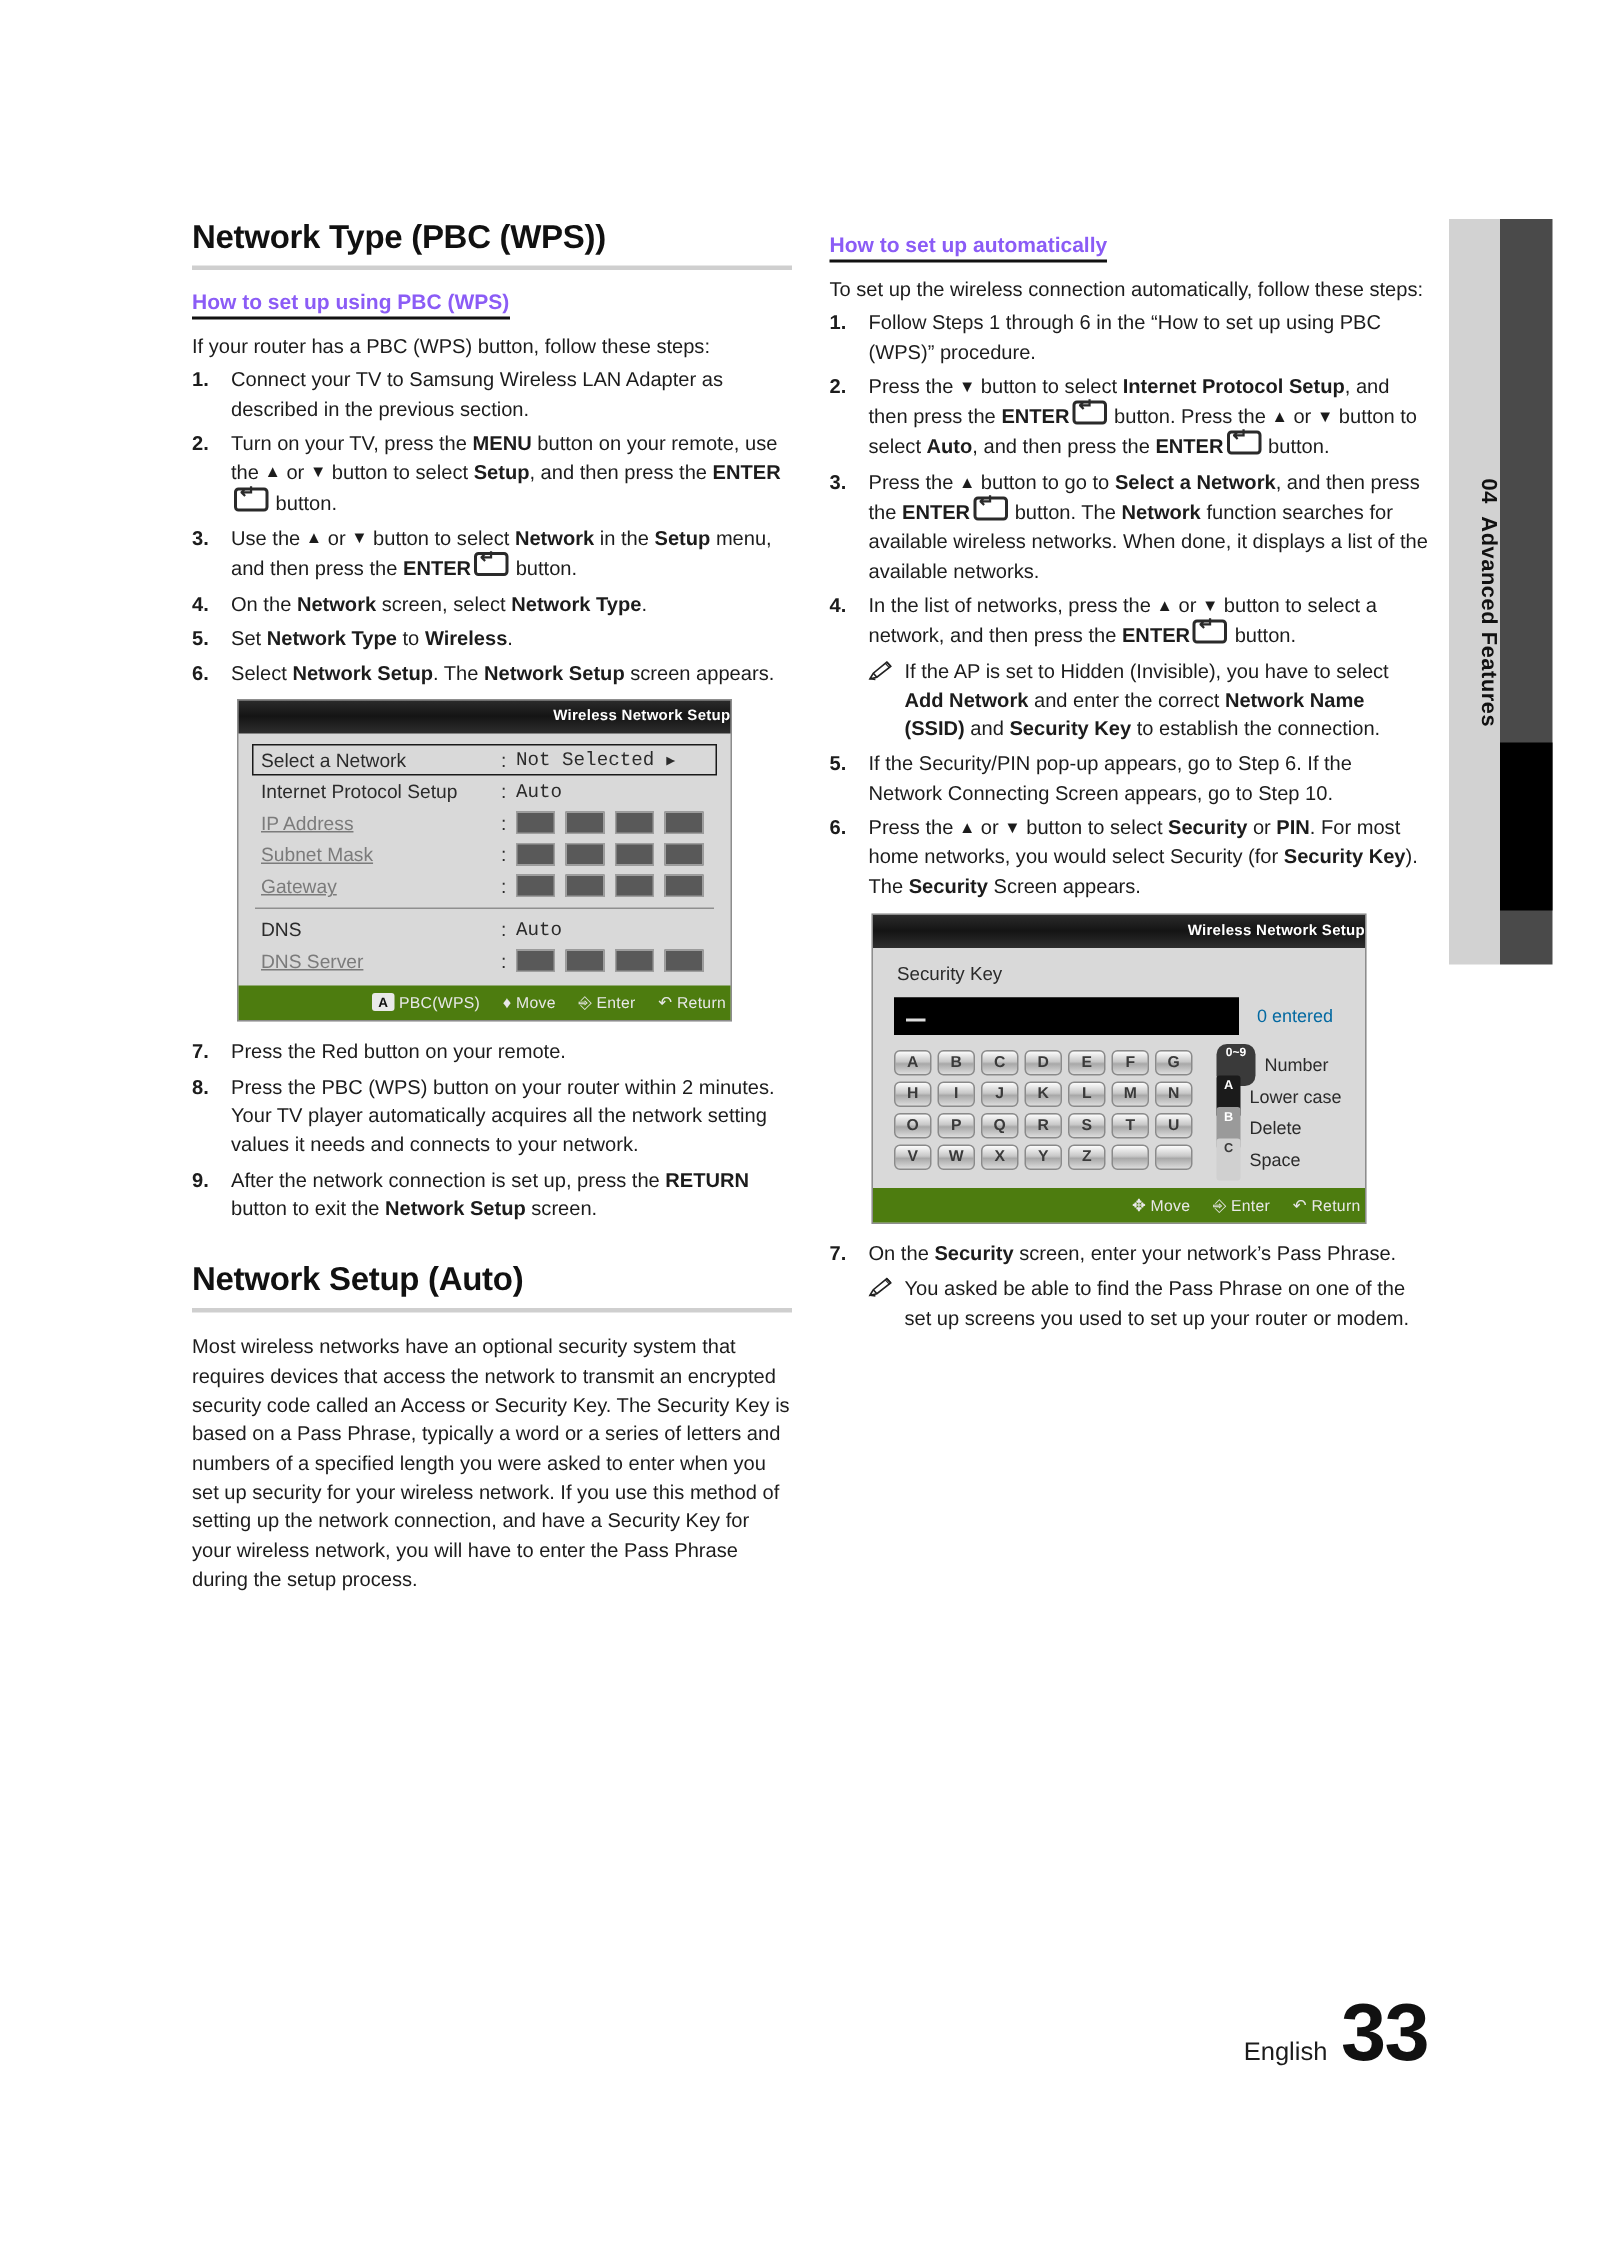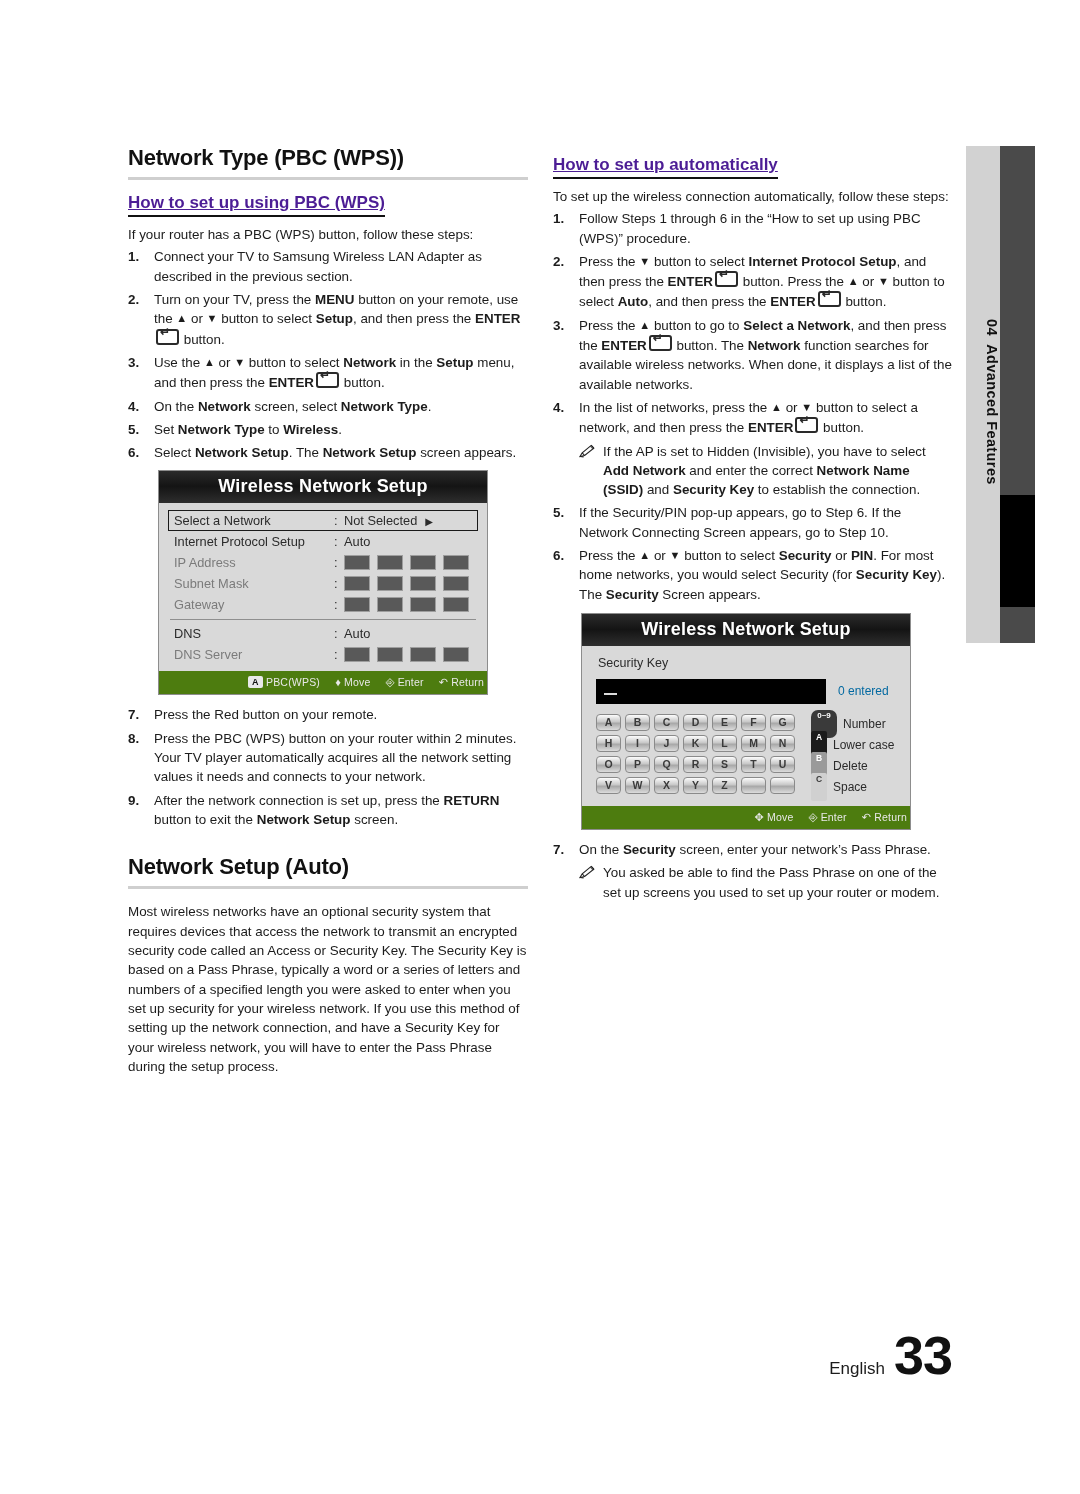--- a/index.html
+++ b/index.html
@@ -41,22 +41,22 @@
   .col-left  { left:128px; width:400px; }
   .col-right { left:553px; width:400px; }
 
   h1.sec {
     font-size:22px; font-weight:bold; letter-spacing:-0.2px;
     margin:0 0 7px 0; color:#111; line-height:1.1;
   }
   .rule { height:3px; background:#cfcfcf; margin-bottom:13px; }
 
   h2.sub {
-    font-size:17px; font-weight:bold; margin:0 0 2px 0; color:#4c1d95;
-    display:inline-block; border-bottom:2px solid #111; padding-bottom:2px;text-decoration:underline;
+    font-size:14px; font-weight:bold; margin:0 0 2px 0; color:#8b5cf6;
+    display:inline-block; border-bottom:2px solid #111; padding-bottom:2px;
   }
 
   p.body, li.step, .note {
     font-size:13.4px; line-height:1.44; color:#1c1c1c; margin:0;
   }
   p.body { margin-bottom:3px; }
 
   ol.steps { list-style:none; margin:0; padding:0; }
   ol.steps > li {
     display:flex; margin-bottom:4px; align-items:flex-start;
@@ -86,43 +86,43 @@
   .pencil { flex:0 0 24px; padding-top:2px; }
   .note-body { flex:1 1 auto; font-size:13.4px; line-height:1.44; }
 
   
   .osd {
     background:#d9d9d9; border:1px solid #8d8d8d;
     box-sizing:border-box; position:relative;
   }
   .osd-title {
     background:linear-gradient(to bottom,#2b2b2b 0%,#141414 48%,#2e2e2e 100%);
-    color:#ffffff; font-size:18px; font-weight:bold; text-align:center;
+    color:#ffffff; font-size:10px; font-weight:bold; text-align:right;
     padding:5px 0 6px 0; letter-spacing:0.2px;
   }
   .osd-body { padding:7px 9px 6px 9px; }
   .osd-foot {
     background:#4d7c0f; color:#e8e8e8; font-size:10.5px;
     padding:5px 3px 5px 0; text-align:right; letter-spacing:0.2px;
   }
   .osd-foot span.it { margin-left:12px; white-space:nowrap; }
 
   
   .row {
     display:flex; font-size:12.8px; color:#2b2b2b;
     padding:3px 6px; align-items:center;
   }
   .row.selected {
     border:1.5px solid #1a1a1a; background:#d9d9d9; padding:2px 5px;
   }
   .row .lbl { flex:1 1 auto; }
-  .row.dim .lbl { color:#7b7b7b; }
+  .row.dim .lbl { color:#7b7b7b;text-decoration:underline; }
   .row .colon { width:10px; flex:0 0 10px; }
   .row .val { width:128px; flex:0 0 128px; }
-  .row .val.txt { font-size:12.8px; }
+  .row .val.txt { font-size:12.8px;font-family:Liberation Mono, monospace; }
   .boxes { display:flex; gap:7px; }
   .boxes i {
     display:block; width:24px; height:13px;
     background:#595959; border:1px solid #9e9e9e;
   }
   .divider { height:1px; background:#8f8f8f; margin:4px 2px 3px 2px; }
   .tri { font-size:10px; margin-left:8px; }
 
   
   .kbadge {

